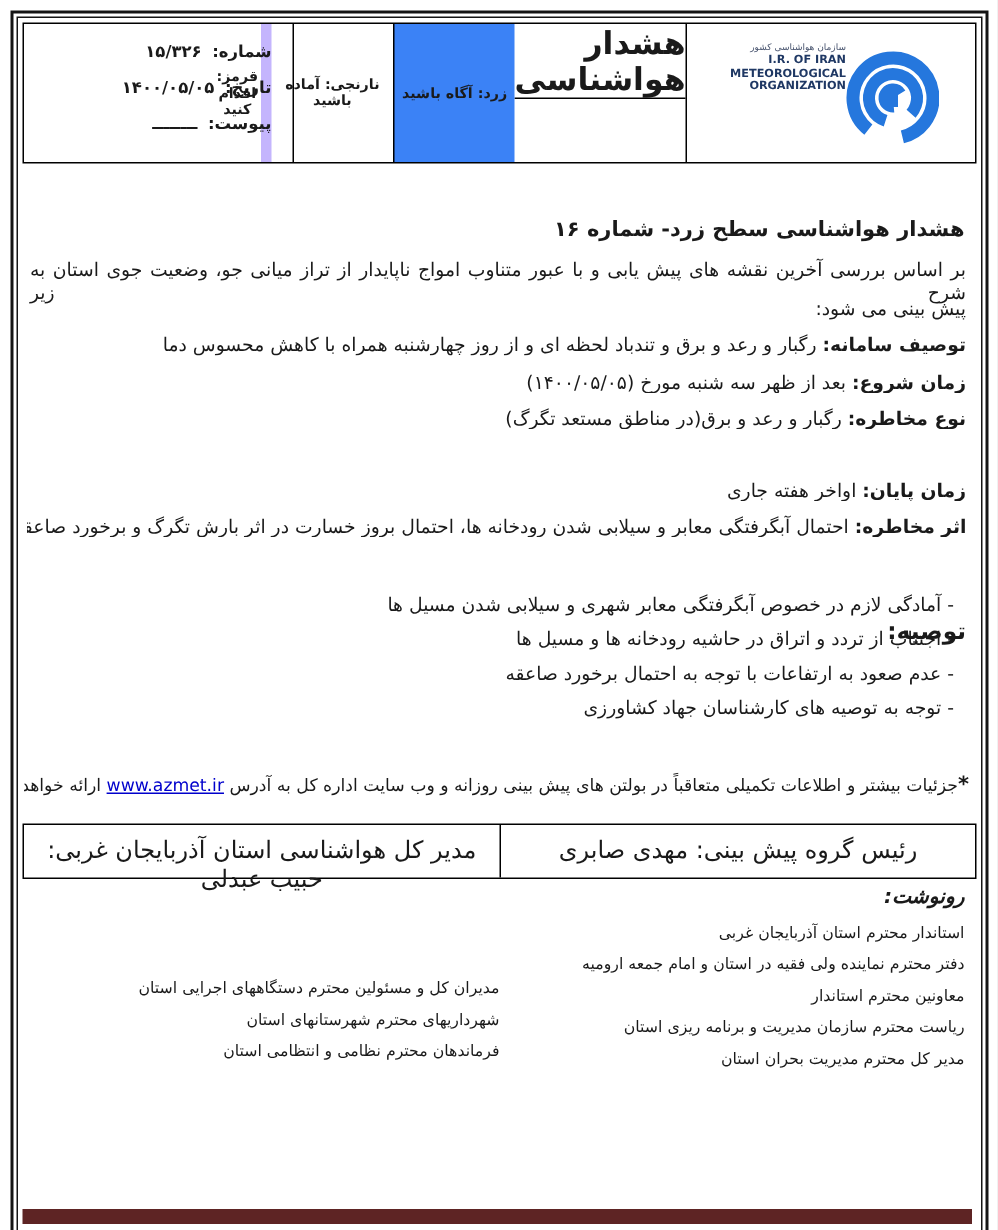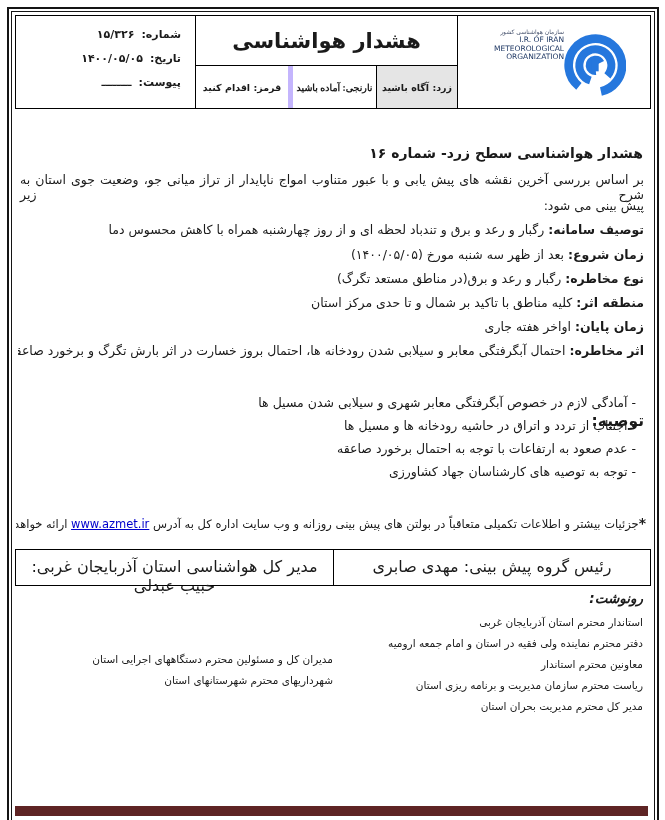--- a/index.html
+++ b/index.html
@@ -10,37 +10,37 @@
   .border-outer{position:absolute;left:7px;top:7px;right:6px;bottom:-8px;border:2px solid #141414;}
   .border-inner{position:absolute;left:11px;top:11px;right:10px;bottom:-8px;border:1px solid #141414;}
 
   
   .header-table{
     position:absolute;left:15px;top:15px;right:14px;height:94px;
     border:1px solid #000;display:flex;direction:rtl;box-sizing:border-box;background:#fff;
   }
   .header-table *{box-sizing:border-box;}
   .logo-cell{width:193px;border-left:1px solid #000;position:relative;}
-  .mid-cell{width:262px;border-left:1px solid #000;display:flex;flex-direction:column;justify-content:space-between;}
+  .mid-cell{width:262px;border-left:1px solid #000;display:flex;flex-direction:row;justify-content:space-between;}
   .info-cell{flex:1;padding:7px 14px 0 6px;}
 
   .title-row{height:50px;border-bottom:1px solid #000;display:flex;align-items:center;justify-content:center;}
   .doc-title{font-size:21px;font-weight:bold;letter-spacing:-0.5px;}
   .alert-row{flex:1;display:flex;direction:rtl;}
   .alert-cell{display:flex;align-items:center;justify-content:center;font-size:9.5px;font-weight:bold;text-align:center;padding:2px;}
   .alert-yellow{width:81px;border-left:1px solid #000;}
-  .alert-orange{width:88px;border-left:5px solid #c4b5fd;font-family:Liberation Serif, serif;}
+  .alert-orange{width:88px;border-left:7px solid #c4b5fd;}
   .alert-red{flex:1;}
 
   .meta-row{display:flex;direction:rtl;gap:7px;font-size:11px;font-weight:bold;line-height:24px;white-space:nowrap;}
   .meta-value{font-weight:bold;}
 
   .logo-text{position:absolute;top:13px;left:6px;width:100px;text-align:right;direction:ltr;line-height:1.15;}
   .logo-fa{font-size:6px;color:#44506b;white-space:nowrap;}
-  .logo-en{font-size:7.5px;font-weight:normal;color:#1f3864;white-space:nowrap;}
+  .logo-en{font-size:7.5px;font-weight:bold;color:#1f3864;white-space:nowrap;}
   .spiral{position:absolute;top:8px;left:104px;}
 
   
   .abs{position:absolute;}
   .b-heading{top:145px;right:22px;font-size:14px;font-weight:bold;}
   .b-intro1{top:172px;right:21px;left:20px;font-size:12.5px;text-align:justify;text-align-last:justify;}
   .b-intro2{top:198px;right:21px;font-size:12.5px;}
   .field{right:21px;left:18px;font-size:12.5px;white-space:nowrap;overflow:hidden;}
   .field b{font-weight:bold;}
   .f1{top:222px;}.f2{top:247px;}.f3{top:271px;}.f4{top:295px;}.f5{top:319px;}.f6{top:343px;}
@@ -93,21 +93,21 @@
           <rect x="44" y="54" width="11" height="17" fill="currentColor"></rect>
         </svg>
       </div>
     </div>
 
     <div class="mid-cell">
       <div class="title-row">
         <span class="doc-title">هشدار هواشناسی</span>
       </div>
       <div class="alert-row">
-        <div class="alert-cell alert-yellow" style="background-color: #e5e5e5;">زرد: آگاه باشید</div>
+        <div class="alert-cell alert-yellow" style="background-color: #3b82f6;">زرد: آگاه باشید</div>
         <div class="alert-cell alert-orange">نارنجی: آماده باشید</div>
         <div class="alert-cell alert-red">قرمز: اقدام کنید</div>
       </div>
     </div>
 
     <div class="info-cell">
       <div class="meta-row">
         <span class="meta-label">شماره:</span>
         <span class="meta-value">۱۵/۳۲۶</span>
       </div>
@@ -131,24 +131,20 @@
     <span>رگبار و رعد و برق و تندباد لحظه ای و از روز چهارشنبه همراه با کاهش محسوس دما</span>
   </div>
   <div class="abs field f2">
     <b>زمان شروع:</b>
     <span>بعد از ظهر سه شنبه مورخ (۱۴۰۰/۰۵/۰۵)</span>
   </div>
   <div class="abs field f3">
     <b>نوع مخاطره:</b>
     <span>رگبار و رعد و برق(در مناطق مستعد تگرگ)</span>
   </div>
-  <div class="abs field f4">
-    <b>منطقه اثر:</b>
-    <span>کلیه مناطق با تاکید بر شمال و تا حدی مرکز استان</span>
-  </div>
   <div class="abs field f5">
     <b>زمان پایان:</b>
     <span>اواخر هفته جاری</span>
   </div>
   <div class="abs field f6">
     <b>اثر مخاطره:</b>
     <span>احتمال آبگرفتگی معابر و سیلابی شدن رودخانه ها، احتمال بروز خسارت در اثر بارش تگرگ و برخورد صاعقه</span>
   </div>
 
   <div class="abs advice-h">توصیه:</div>
@@ -170,16 +166,17 @@
   <div class="abs cc-col cc-right">
     <div>استاندار محترم استان آذربایجان غربی</div>
     <div>دفتر محترم نماینده ولی فقیه در استان و امام جمعه ارومیه</div>
     <div>معاونین محترم استاندار</div>
     <div>ریاست محترم سازمان مدیریت و برنامه ریزی  استان</div>
     <div>مدیر کل محترم مدیریت بحران استان</div>
   </div>
   <div class="abs cc-col cc-left">
     <div>مدیران کل و مسئولین محترم دستگاههای اجرایی استان</div>
     <div>شهرداریهای محترم شهرستانهای استان</div>
+    <div>فرماندهان محترم نظامی و انتظامی استان</div>
   </div>
 
   <div class="footer-bar" style="background-color: rgb(94, 36, 36);"></div>
 </div>
 
 </body></html>

